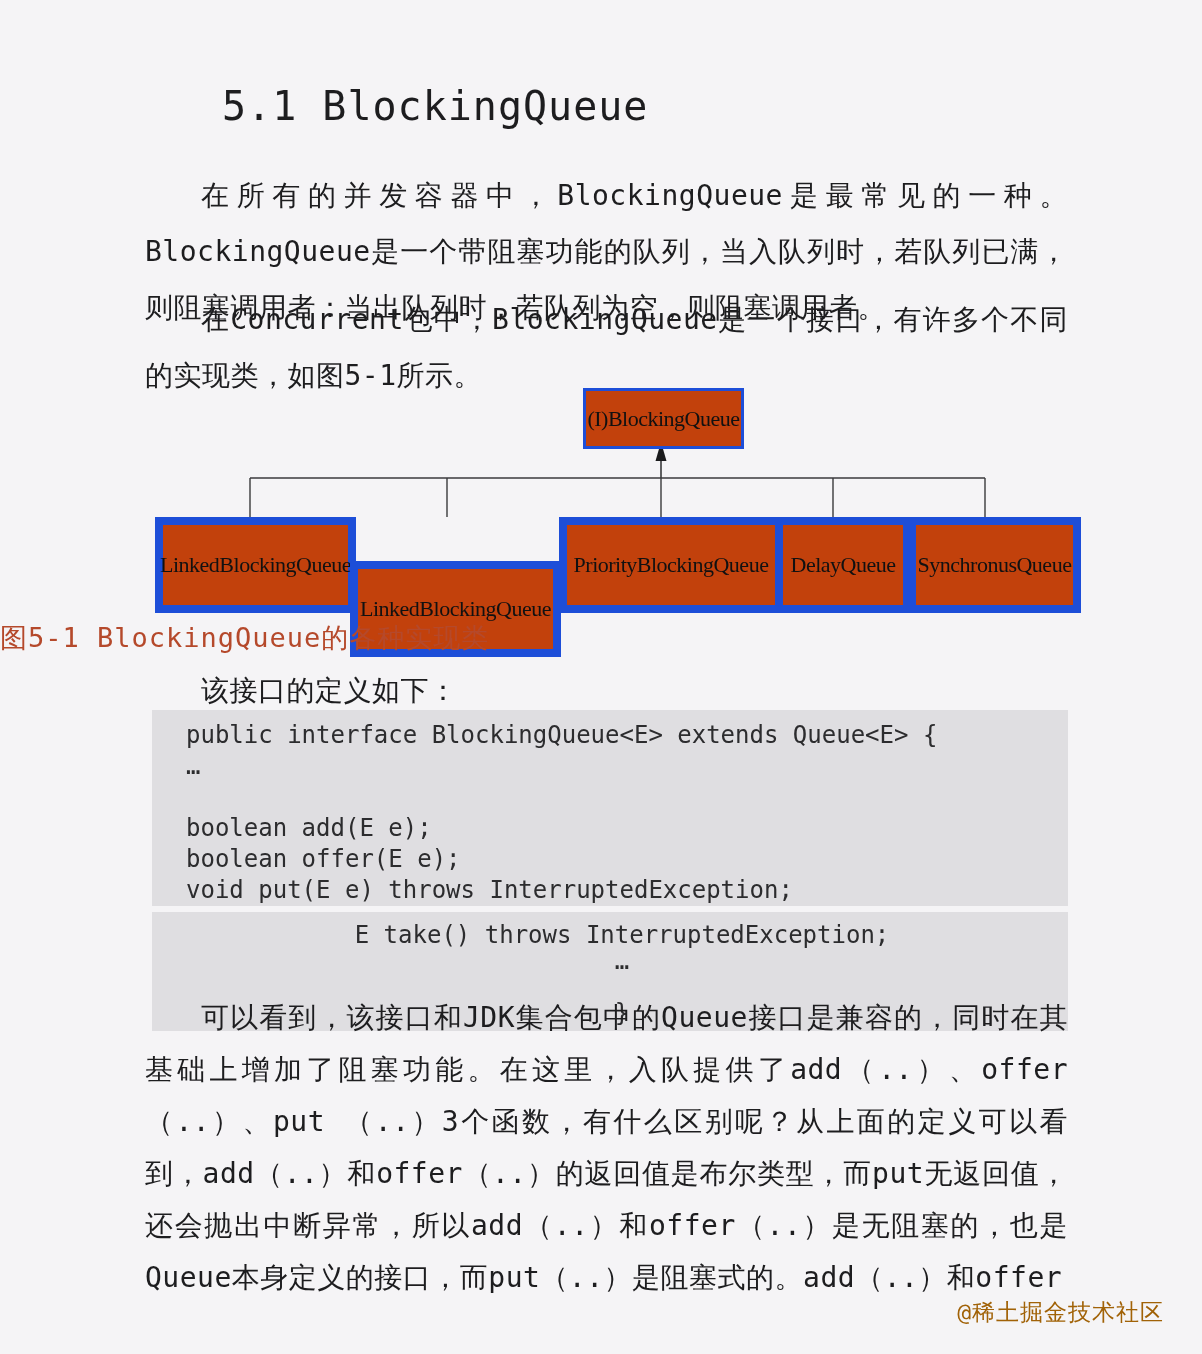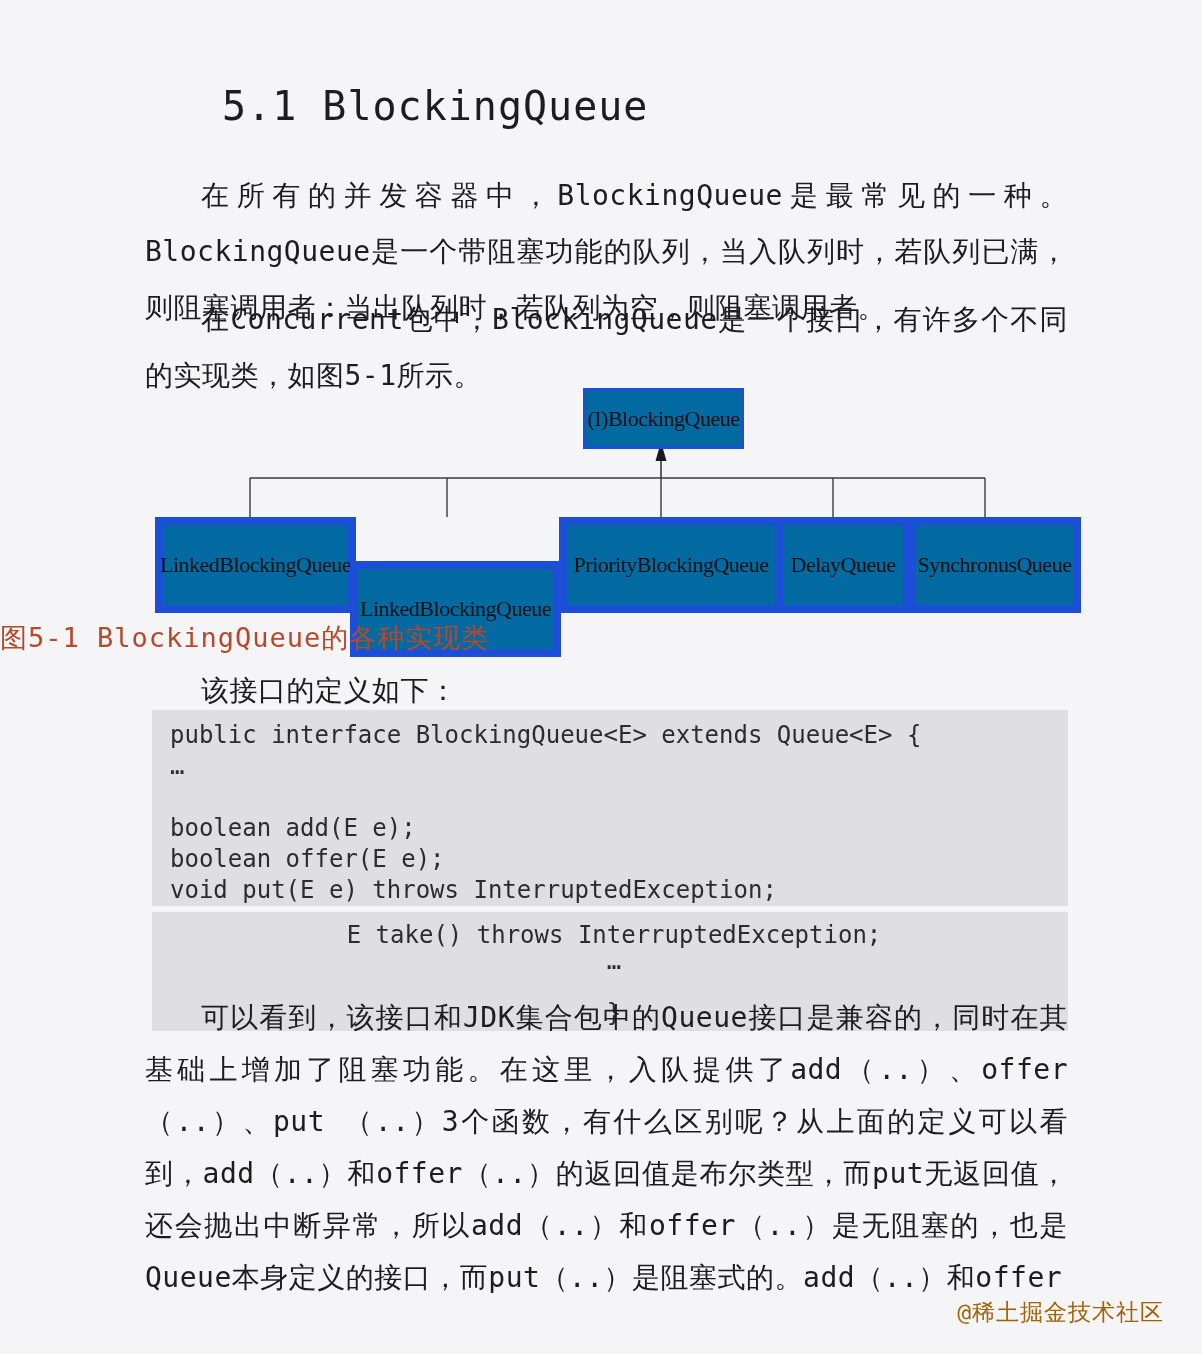--- a/index.html
+++ b/index.html
@@ -17,38 +17,38 @@
     left:145px;width:923px;font-size:28px;line-height:56px;
     text-align:justify;text-indent:2em;letter-spacing:0.5px;
   }
   .p1{top:168px;}
   .p2{top:292px;}
   .p3{top:663px;}
   .p4{top:992px;line-height:52px;}
   .diagram{left:0;top:385px;width:1202px;height:240px;}
   .connectors{position:absolute;left:0;top:0;width:1202px;height:240px;}
   .dbox{
-    position:absolute;border:8px solid #1d4ed8;background:#0369a1;
+    position:absolute;border:8px solid #1d4ed8;background:#c2410c;
     display:flex;align-items:center;justify-content:center;
     font-family:"Liberation Serif","DejaVu Serif",serif;
     font-size:22px;letter-spacing:-0.5px;white-space:nowrap;color:#111;
   }
   .dbox.root{left:583px;top:3px;width:155px;height:55px;border-width:3px;}
   .dbox.c0{left:155px;top:132px;width:185px;height:80px;}
   .dbox.c1{left:350px;top:132px;width:195px;height:80px;margin-top:44px;}
   .dbox.c2{left:559px;top:132px;width:208px;height:80px;}
   .dbox.c3{left:775px;top:132px;width:120px;height:80px;text-align:right;}
   .dbox.c4{left:908px;top:132px;width:157px;height:80px;}
   .caption{
     left:0;top:620px;width:1202px;text-align:left;
     font-size:27px;letter-spacing:1px;color:#b5492b;
   }
   .codeblock{
     left:152px;width:916px;background:#dfdee1;box-sizing:border-box;
-    padding:10px 10px 8px 18px;overflow:hidden;
+    padding:10px 10px 8px 34px;overflow:hidden;
     font-family:"DejaVu Sans Mono","Liberation Mono",monospace;
     font-size:24px;color:#2c2c2e;
   }
   .codeblock.b1{top:710px;height:196px;}
   .codeblock.b2{top:912px;height:119px;text-align:center;}
   .b1 .code-line{line-height:31px;min-height:31px;white-space:pre;}
   .b2 .code-line{line-height:26px;min-height:26px;white-space:pre;}
   .watermark{
     right:38px;top:1297px;font-size:23px;color:#a16207;letter-spacing:1px;
   }

